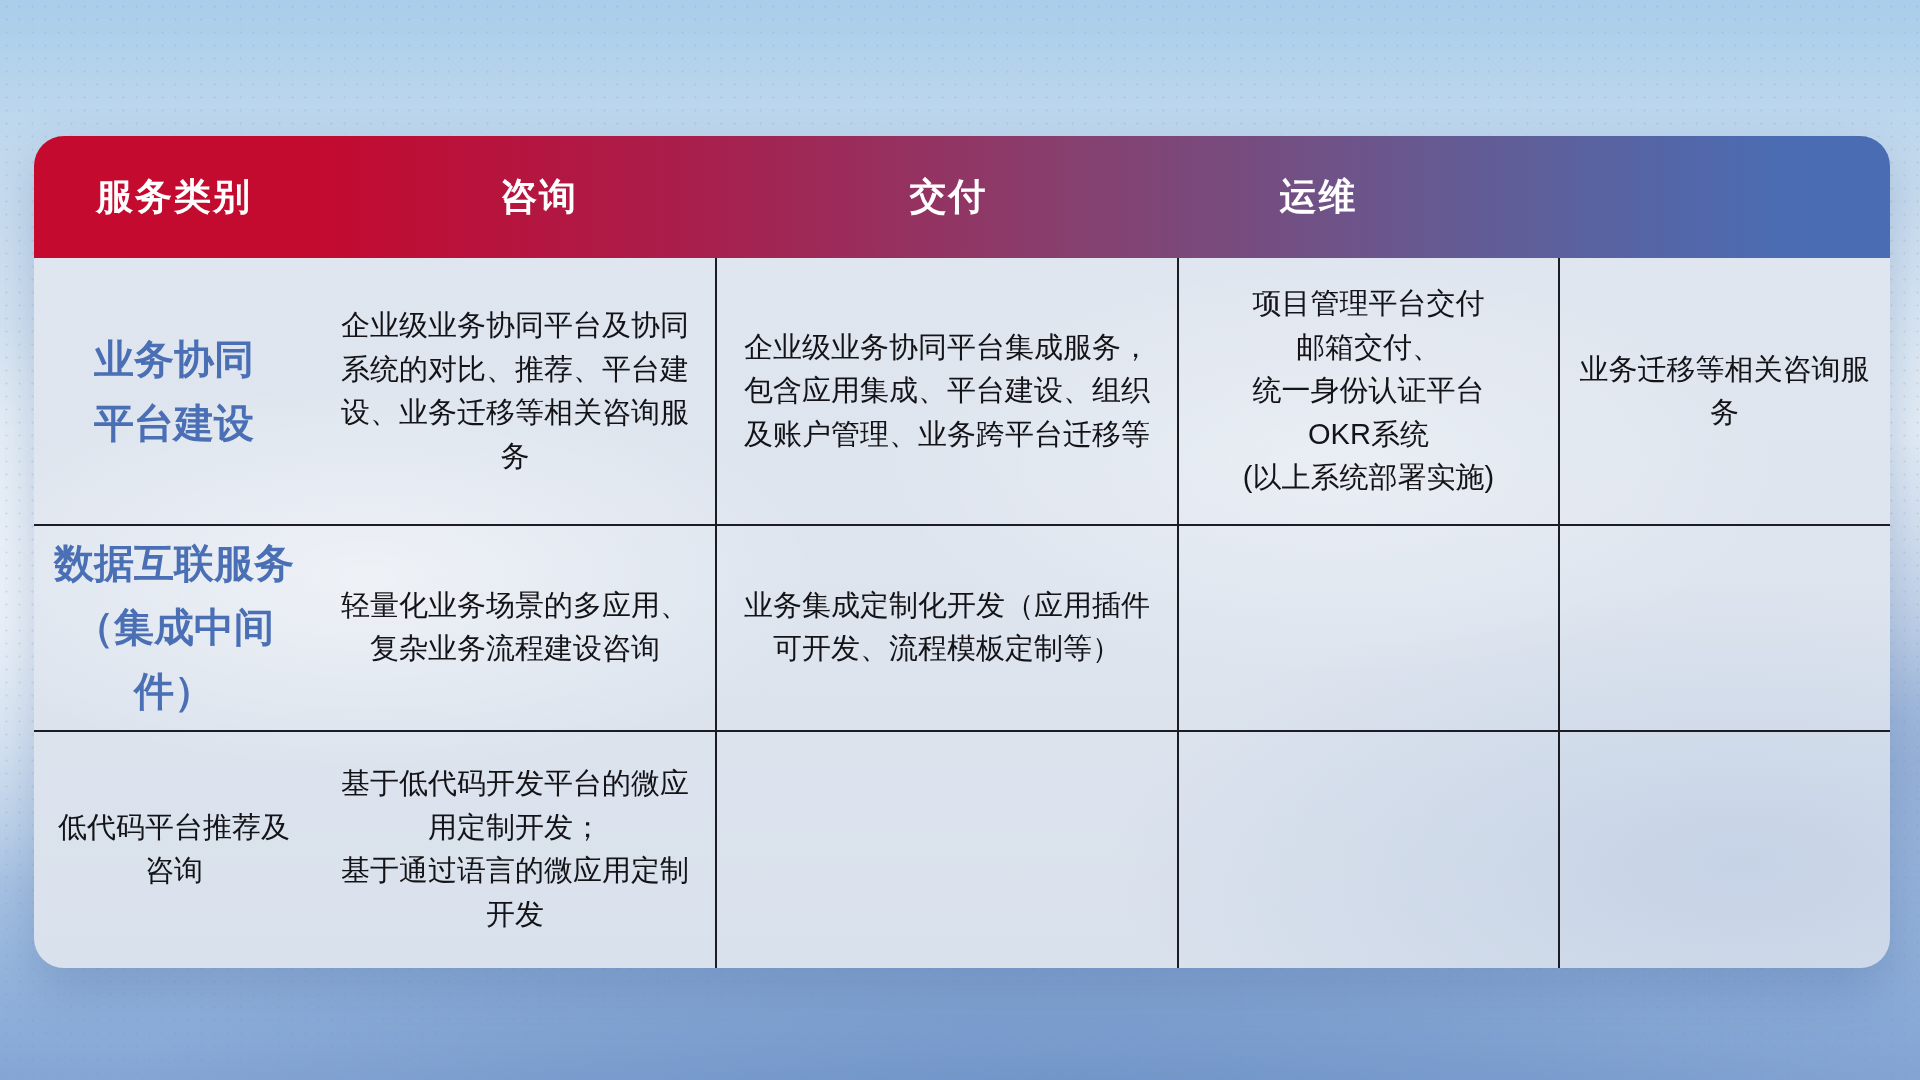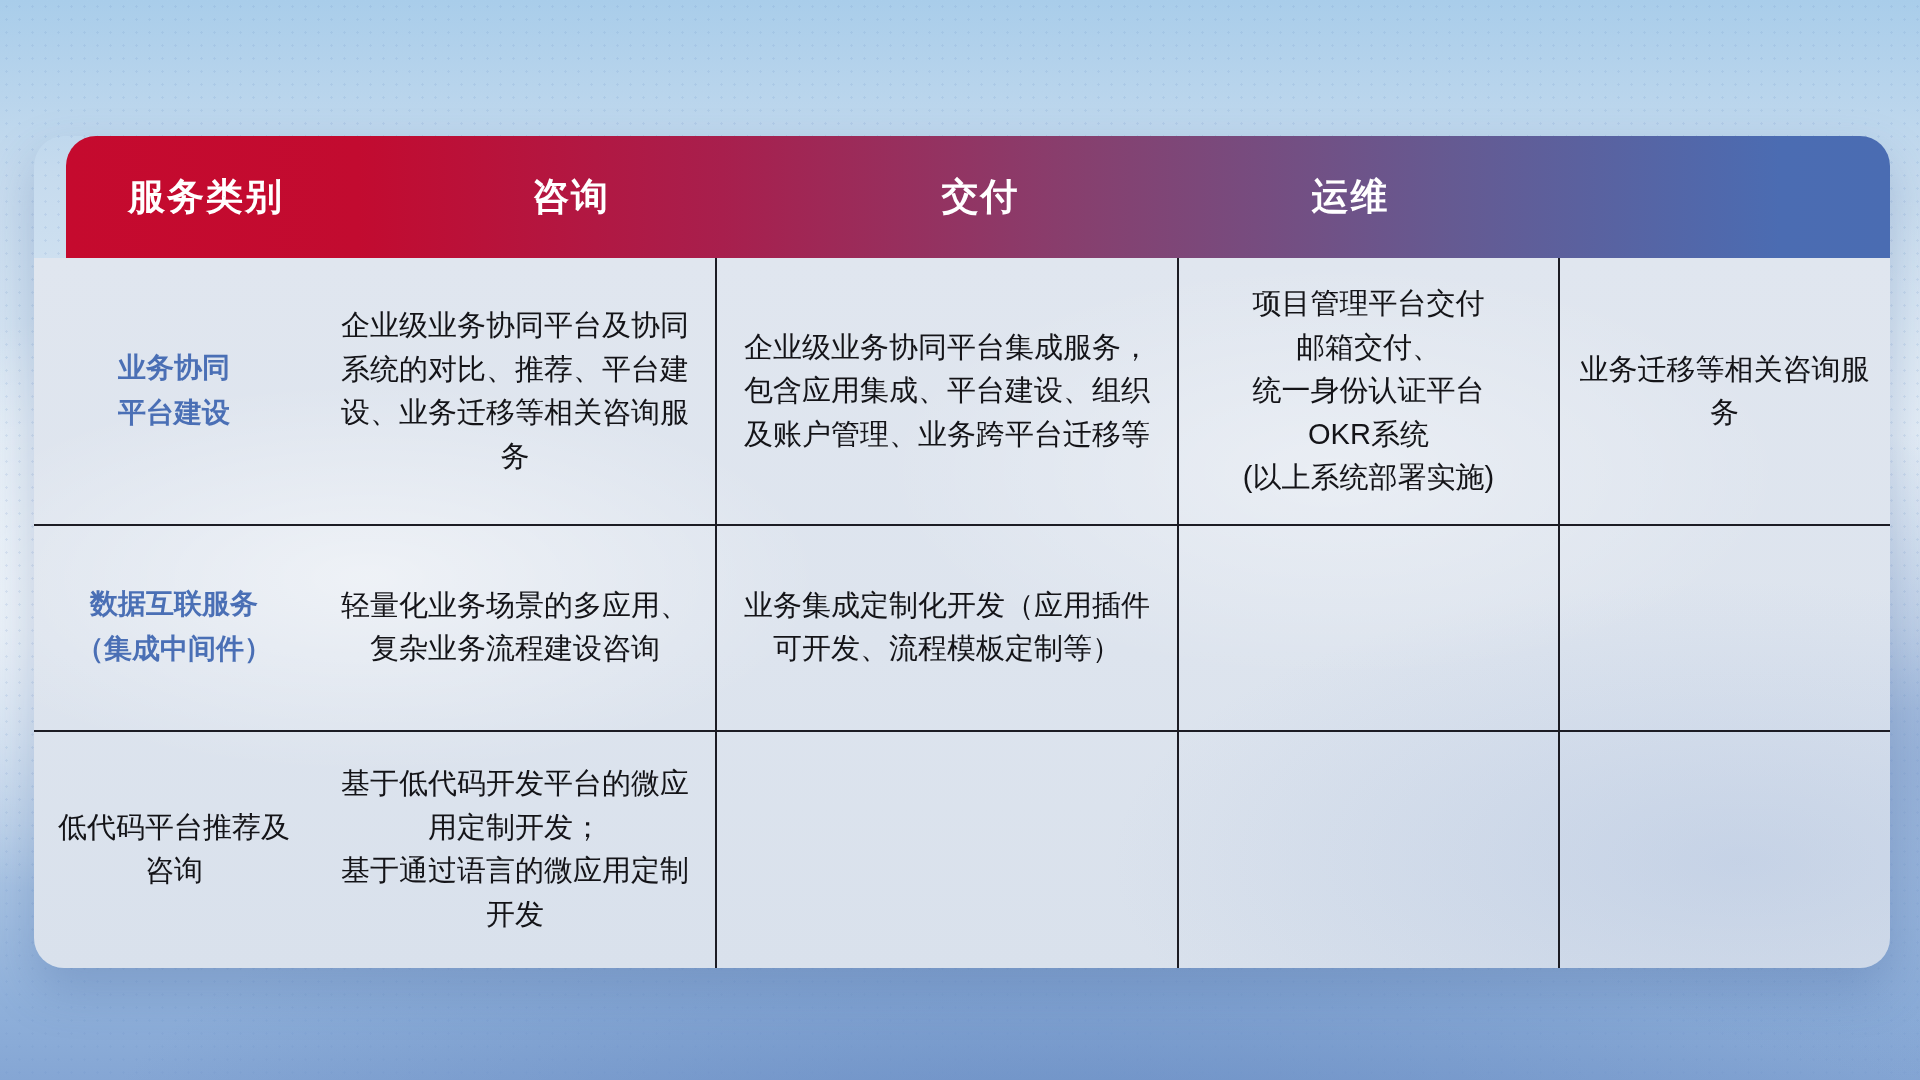--- a/index.html
+++ b/index.html
@@ -34,21 +34,20 @@
     z-index: 2;
   }
 
   
   .header-row {
     display: flex;
     height: 122px;
     border-radius: 30px 30px 0 0;
     background: linear-gradient(90deg, #c50a2e 0%, #c20b30 16%, #a81f4d 36%, #86406f 56%, #655a92 76%, #4b6cb2 94%, #4a6cb2 100%);
     overflow: hidden;
-    margin-left: 32px;
   }
   .hcell {
     display: flex; align-items: center; justify-content: center;
     color: #ffffff;
     font-size: 37px;
     font-weight: 700;
     letter-spacing: 2px;
     white-space: nowrap;
   }
   .hcell.c1 { width: 280px; }
@@ -77,21 +76,21 @@
     text-align: center;
     white-space: pre-line;
     color: #141418;
     font-size: 29px;
     line-height: 1.5;
     padding: 12px 16px;
   }
   .cell.cat {
     color: #4a6fb5;
     font-weight: 700;
-    font-size: 28px;
+    font-size: 40px;
     line-height: 1.6;
     padding: 12px 1px;
   }
 
   
   .vline {
     position: absolute; top: 0; bottom: 0;
     width: 2px; background: #1c1c24;
   }
   .vline.v1 { left: 681px; }

